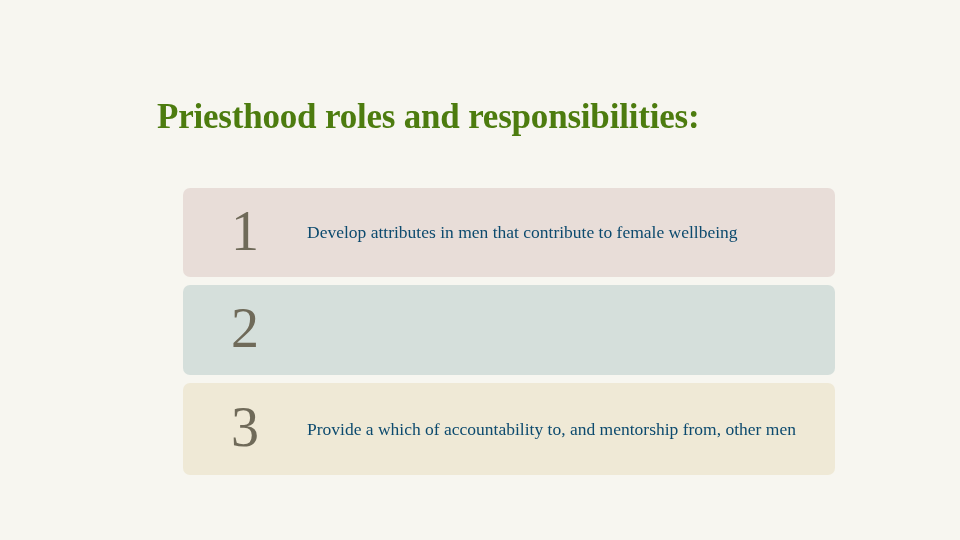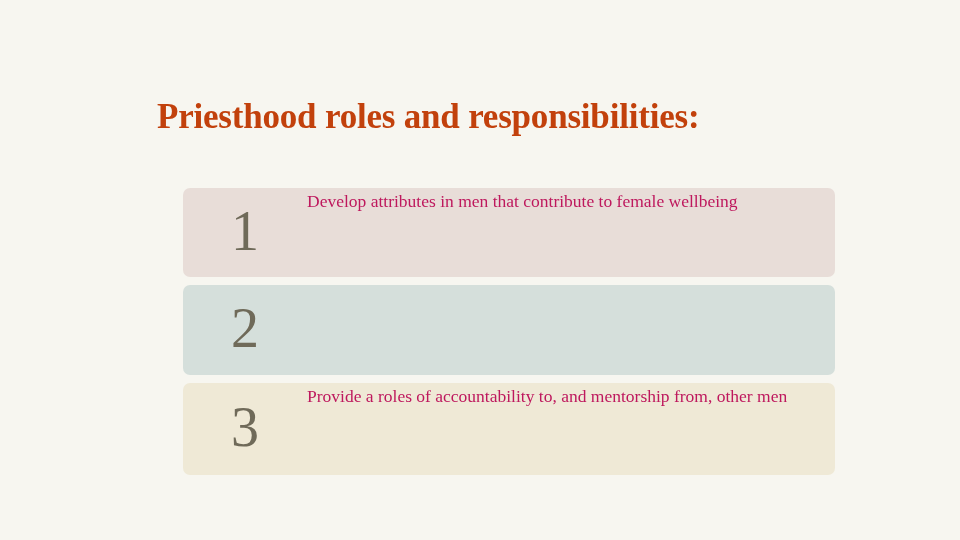--- a/index.html
+++ b/index.html
@@ -28,21 +28,21 @@
     position: absolute;
     left: 157px;
     top: 96px;
     width: 700px;
     margin: 0;
     font-family: "Liberation Serif", "DejaVu Serif", serif;
     font-size: 35px;
     font-weight: bold;
     letter-spacing: -0.2px;
     line-height: 42px;
-    color: #c2410c;
+    color: #4d7c0f;
     white-space: nowrap;
   }
 
   .rows {
     position: absolute;
     left: 183px;
     top: 188px;
     width: 652px;
     display: flex;
     flex-direction: column;
@@ -73,25 +73,26 @@
     font-weight: 400;
     color: #6f6a59;
     padding-bottom: 4px;
     box-sizing: border-box;
     user-select: none;
   }
 
   .row-text {
     flex: 1 1 auto;
     display: flex;
+    align-items: center;
     padding-right: 21px;
     font-family: "Liberation Serif", "DejaVu Serif", serif;
     font-size: 17.5px;
     line-height: 27px;
-    color: #be185d;
+    color: #0c4a6e;
     box-sizing: border-box;
   }
 
   .row-text span {
     display: block;
   }
 </style>
 </head>
 <body>
 
@@ -108,18 +109,18 @@
       </div>
     </div>
 
     <div class="row row-2">
       <div class="row-number">2</div>
     </div>
 
     <div class="row row-3">
       <div class="row-number">3</div>
       <div class="row-text">
-        <span>Provide a roles of accountability to, and mentorship from, other men</span>
+        <span>Provide a which of accountability to, and mentorship from, other men</span>
       </div>
     </div>
 
   </div>
 </div>
 
 </body></html>

